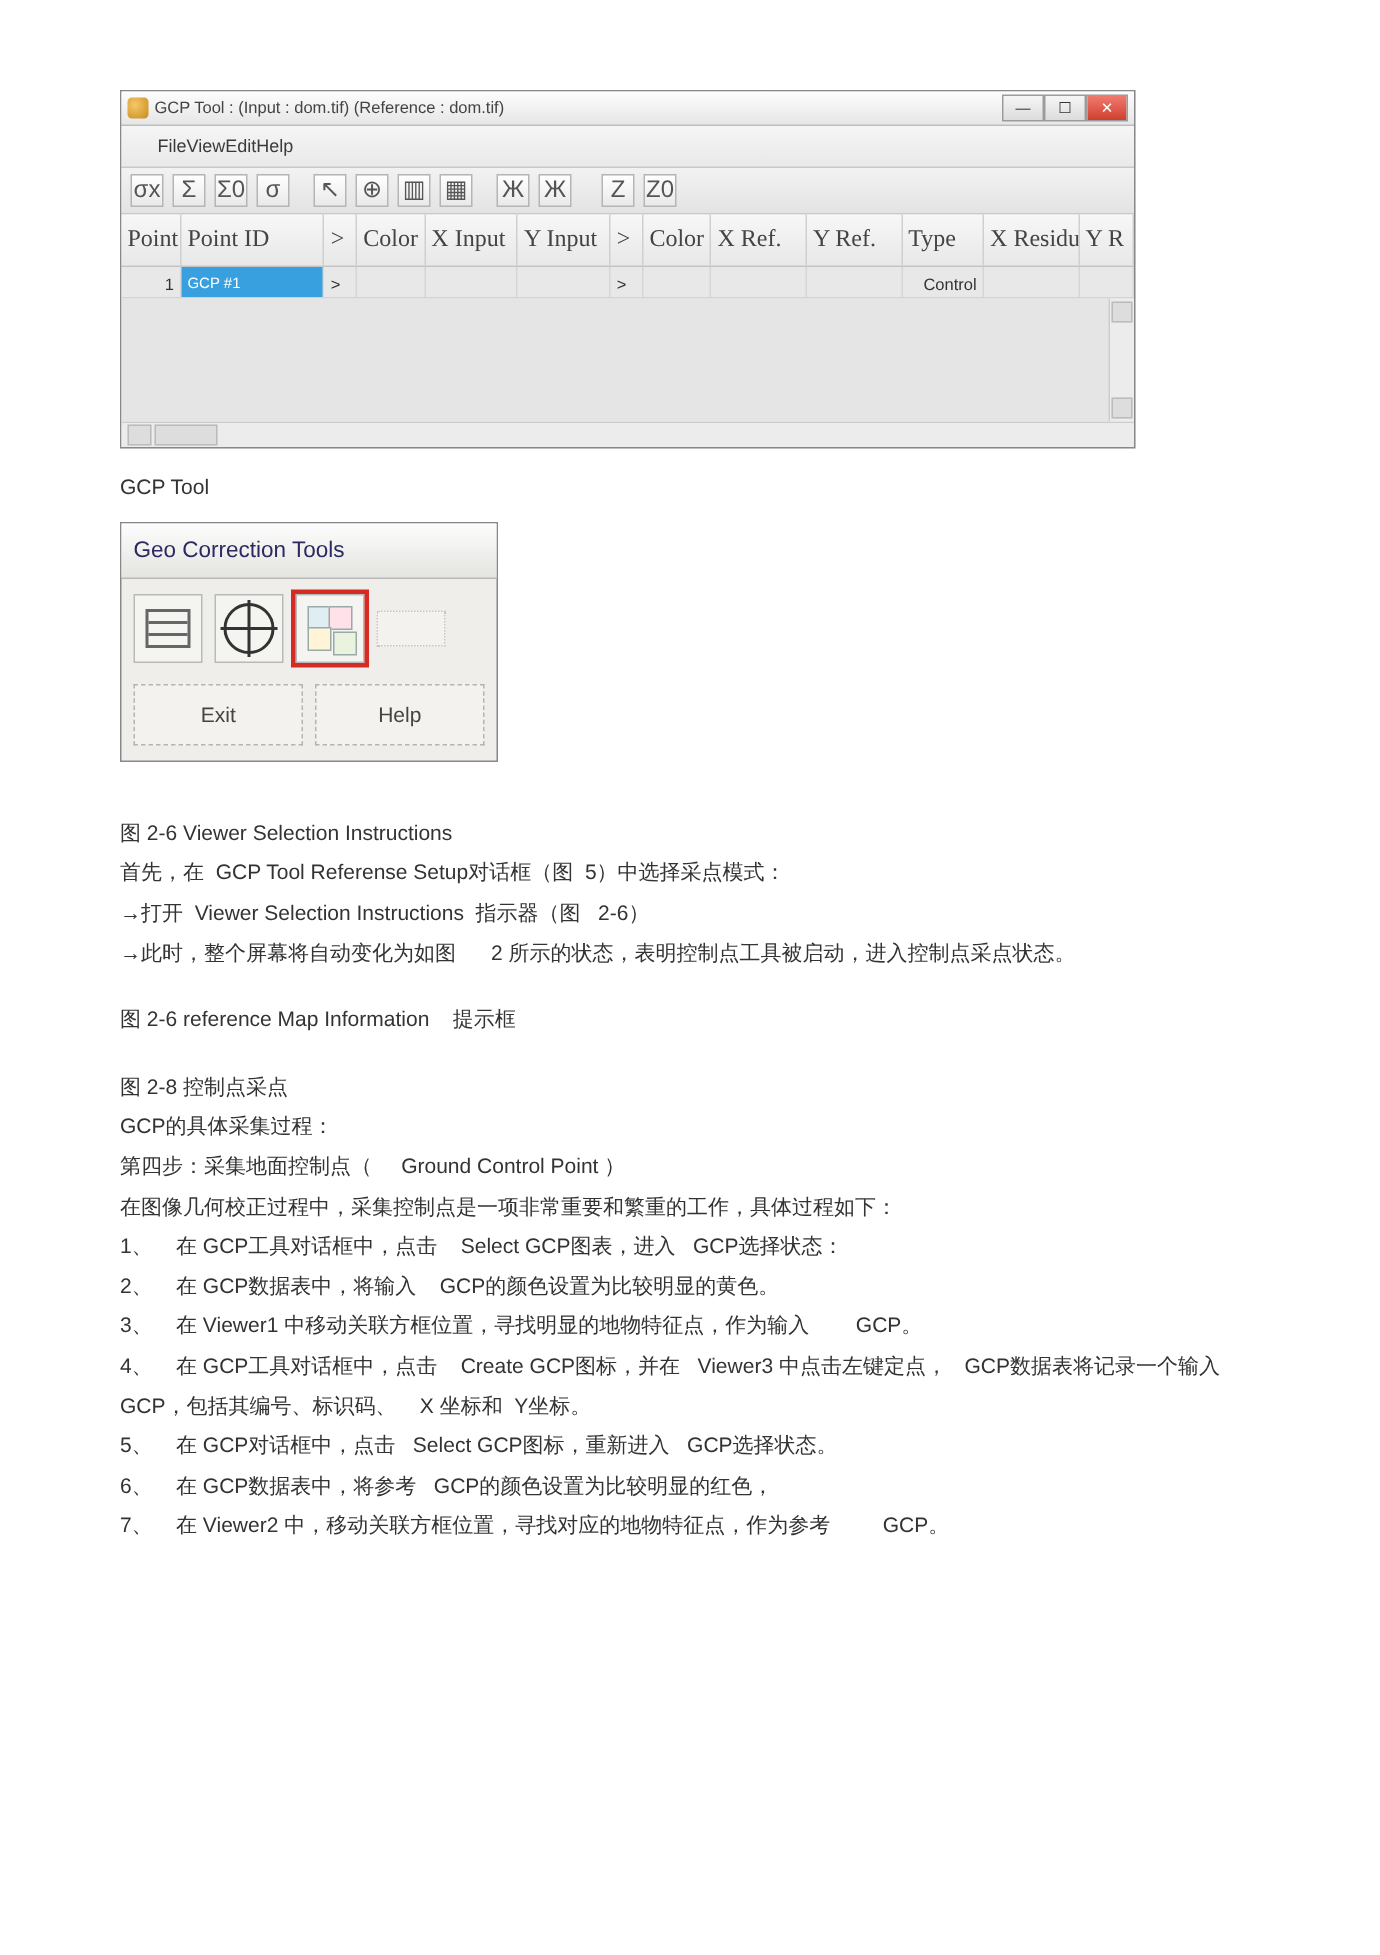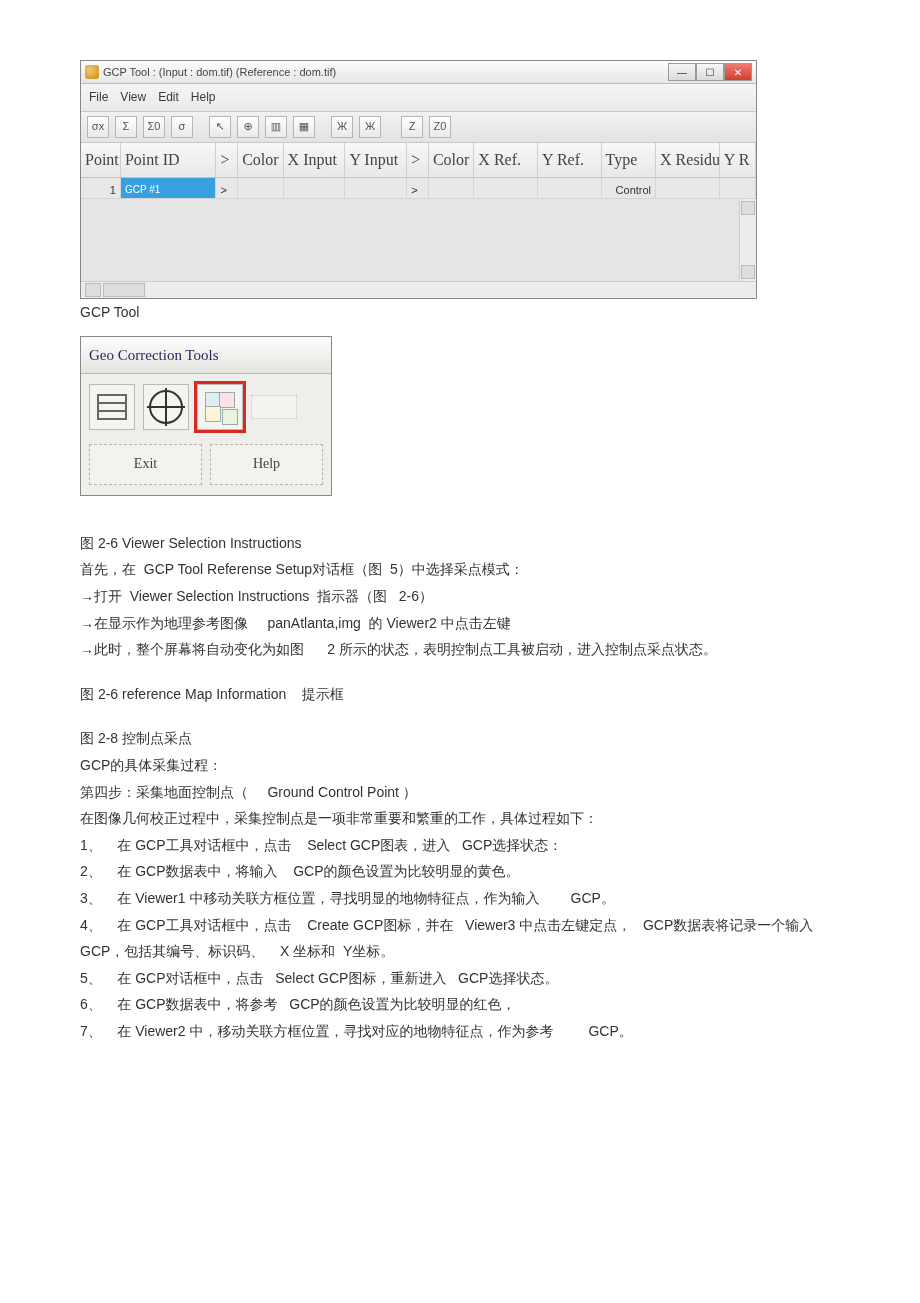--- a/index.html
+++ b/index.html
@@ -15,21 +15,21 @@
     padding: 60px 80px 60px 80px;
     line-height: 1.9;
   }
 
   
   .gcp-window {
     width: 675px;
     border: 1px solid #888;
     background: #efefef;
     font-size: 11px;
-    margin-bottom: 0;
+    margin-bottom: 12px;
   }
   .gcp-titlebar {
     height: 22px;
     background: linear-gradient(#fdfdfd, #e6e6e6);
     border-bottom: 1px solid #bcbcbc;
     display: flex;
     align-items: center;
     padding: 0 4px;
     justify-content: space-between;
   }
@@ -50,39 +50,39 @@
     border: 1px solid #9b9b9b;
     background: linear-gradient(#f6f6f6,#dcdcdc);
     display:flex; align-items:center; justify-content:center;
     font-size: 10px;
   }
   .win-ctrl.close { background: linear-gradient(#f07a6f,#cf3f2f); color:#fff;}
   .gcp-menubar {
     background: linear-gradient(#f5f5f5,#e9e9e9);
     border-bottom: 1px solid #c8c8c8;
     display:flex;
-    gap: 12px;
-    padding: 2px 8px;
+    gap: 0;
+    padding: 2px 24px;
     color:#3a3a3a;
     font-size: 12px;
   }
   .gcp-toolbar {
     background: linear-gradient(#f2f2f2,#e3e3e3);
     border-bottom: 1px solid #c8c8c8;
     display:flex;
     gap: 6px;
     padding: 4px 6px;
     align-items:center;
   }
   .tbtn {
     width: 20px; height: 20px;
     border: 1px solid #b5b5b5;
     background: linear-gradient(#fff,#e9e9e9);
     display:flex; align-items:center; justify-content:center;
-    font-size: 11px;
+    font-size: 16px;
     color:#555;
   }
   .gcp-headers {
     display:flex;
     background: linear-gradient(#f7f7f7,#e8e8e8);
     border-bottom: 1px solid #c4c4c4;
     font-size: 16px;
     color:#444;
     font-family:Liberation Serif, serif;
   }
@@ -137,21 +137,21 @@
   .w-yr  { width:60px; }
   .w-ty  { width:50px; }
   .w-xres{ width:60px; }
   .w-yres{ width:30px; }
 
   
   .geo-panel {
     width: 250px;
     border: 1px solid #888;
     background:#efeeea;
-    font-family: Liberation Serif, serif;
+    font-family: Liberation Sans, sans-serif;
     margin: 10px 0 20px 0;
   }
   .geo-title {
     background: linear-gradient(#fdfdfd,#e4e4e0);
     border-bottom:1px solid #b8b8b8;
     padding: 4px 8px;
     font-size: 15px;
     color:#2a2a60;
     font-weight: normal;
   }
@@ -320,21 +320,20 @@
     <div class="geo-row2">
       <div class="geo-wide">Exit</div>
       <div class="geo-wide">Help</div>
     </div>
   </div>
 
   <div style="height:14px"></div>
   <div class="txt">图 2-6 Viewer Selection Instructions</div>
   <div class="txt">首先，在  GCP Tool Referense Setup对话框（图  5）中选择采点模式：</div>
   <div class="txt">→打开  Viewer Selection Instructions  指示器（图   2-6）</div>
-  <div class="txt">→在显示作为地理参考图像     panAtlanta,img  的 Viewer2 中点击左键</div>
   <div class="txt">→此时，整个屏幕将自动变化为如图      2 所示的状态，表明控制点工具被启动，进入控制点采点状态。</div>
 
   <div style="height:18px"></div>
   <div class="txt">图 2-6 reference Map Information    提示框</div>
 
   <div style="height:18px"></div>
   <div class="txt">图 2-8 控制点采点</div>
   <div class="txt">GCP的具体采集过程：</div>
   <div class="txt">第四步：采集地面控制点（     Ground Control Point ）</div>
   <div class="txt">在图像几何校正过程中，采集控制点是一项非常重要和繁重的工作，具体过程如下：</div>

